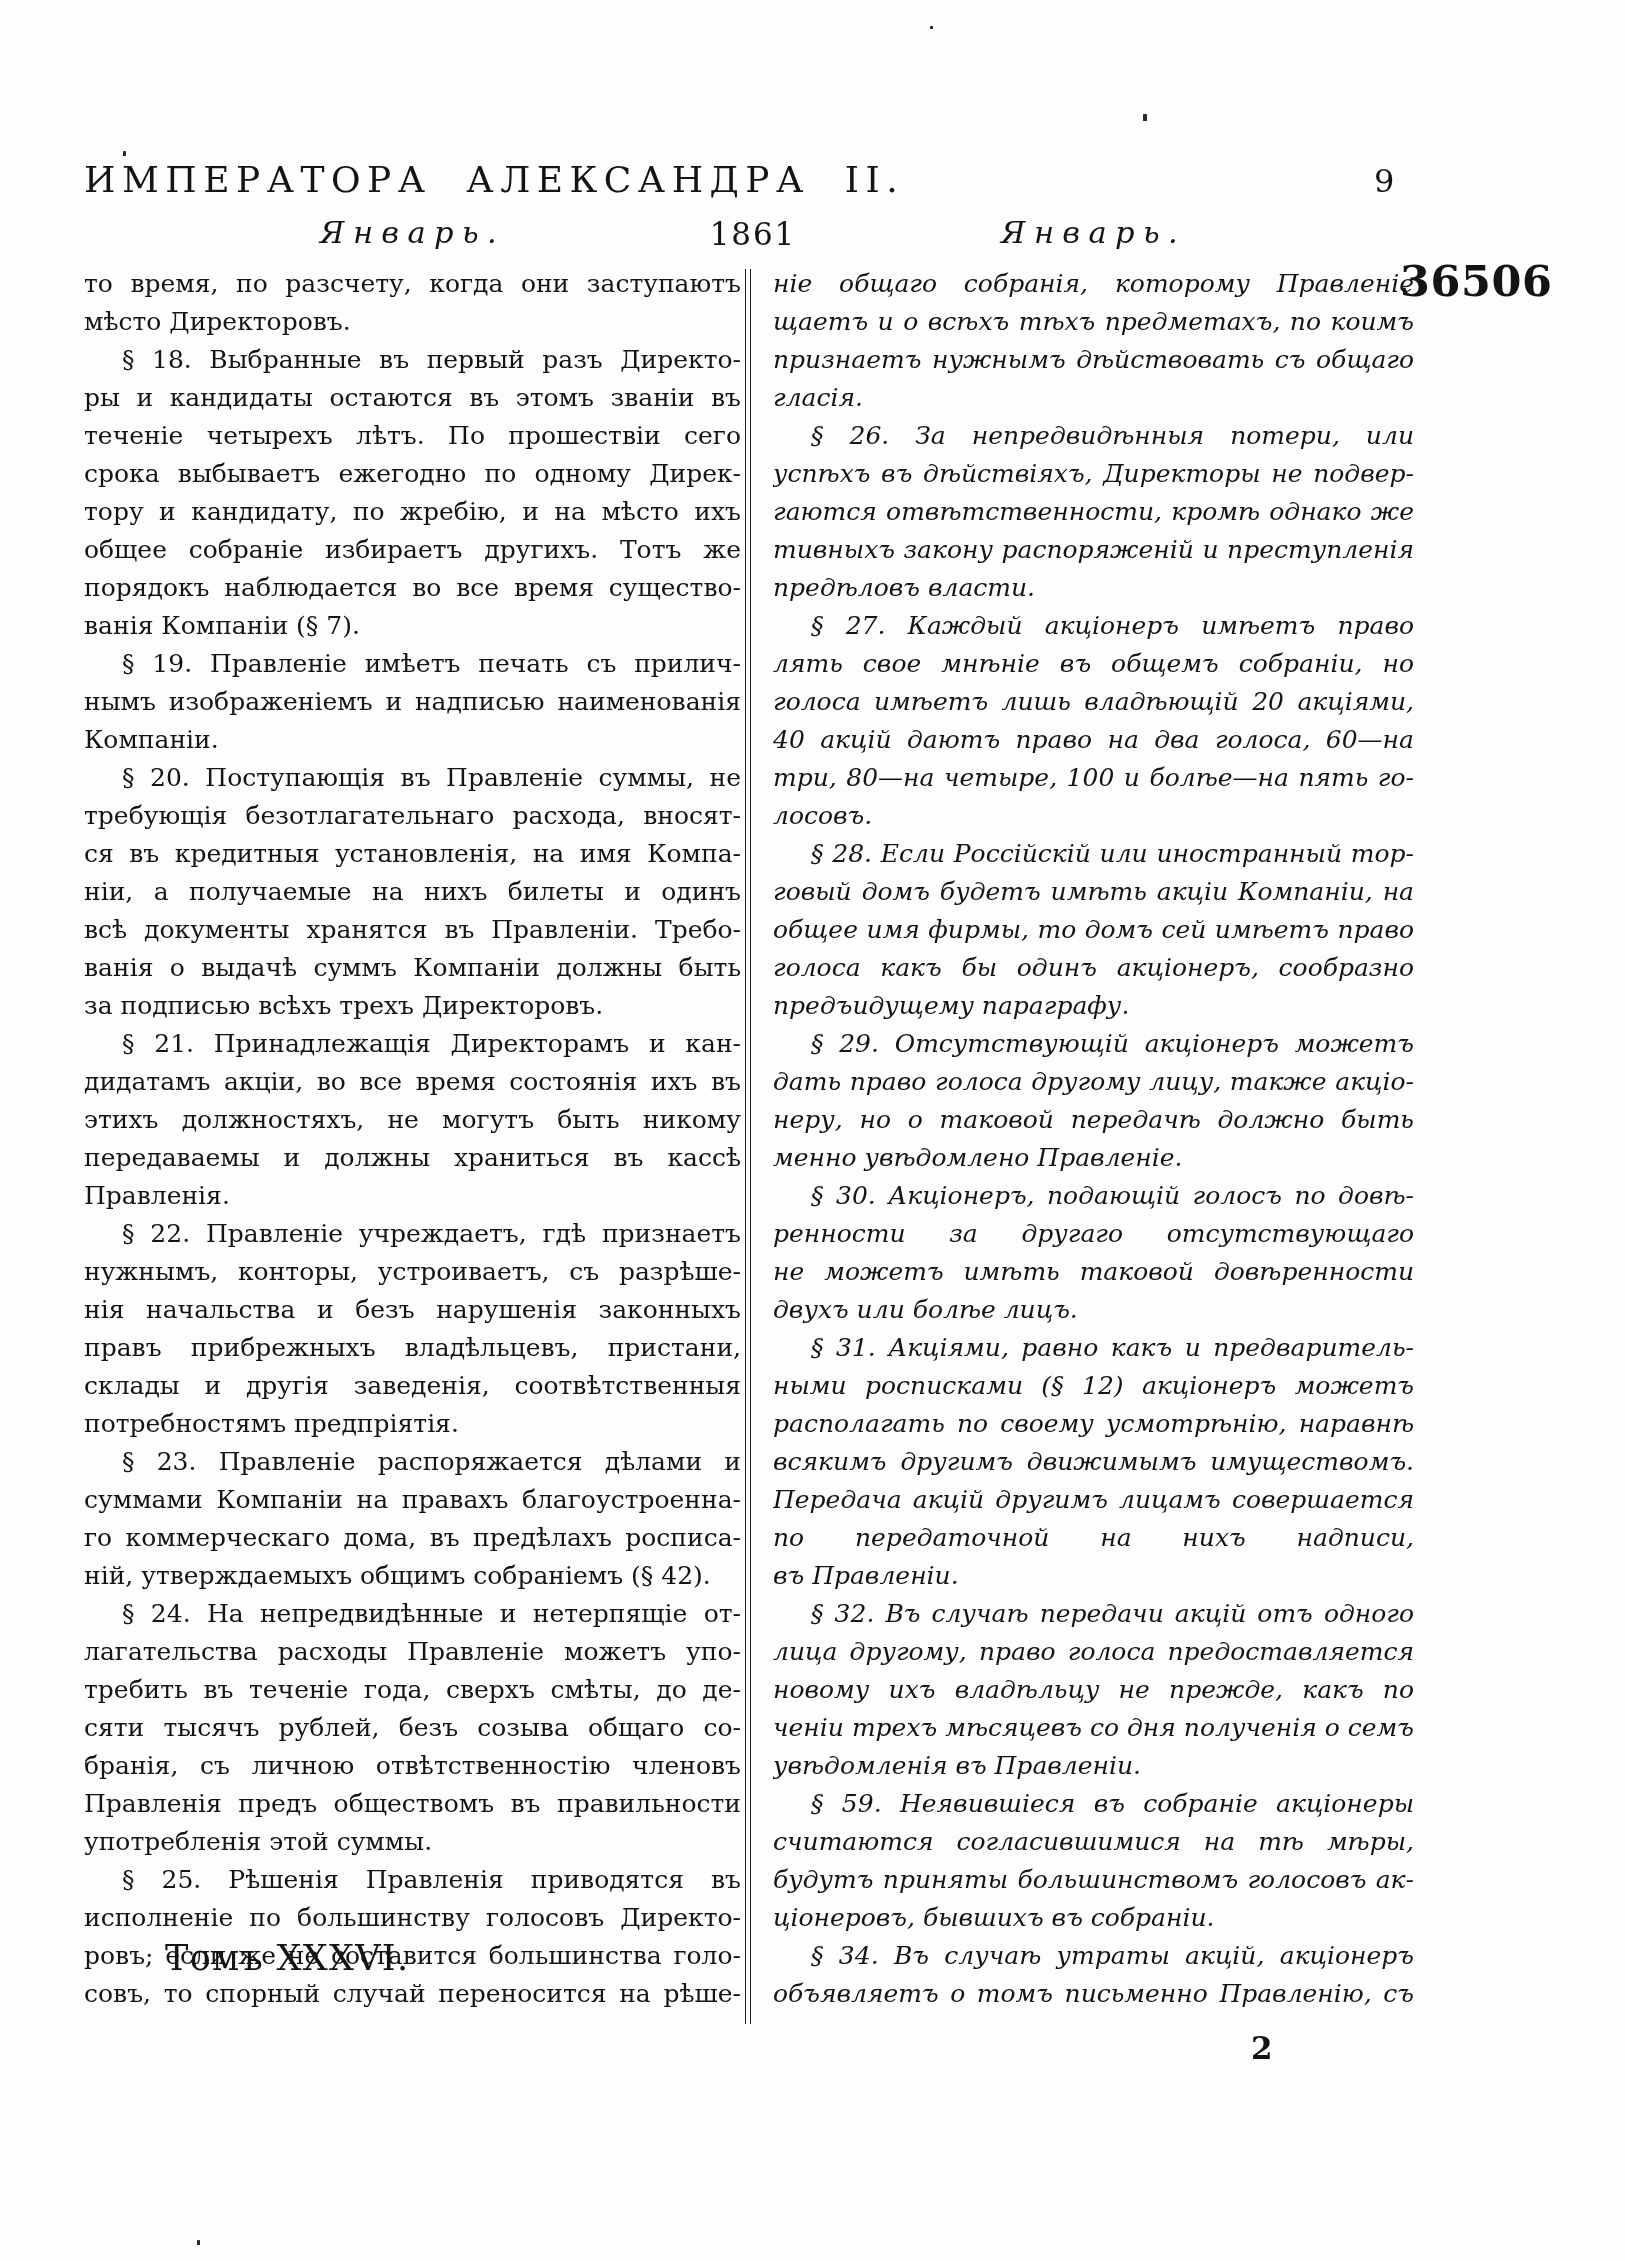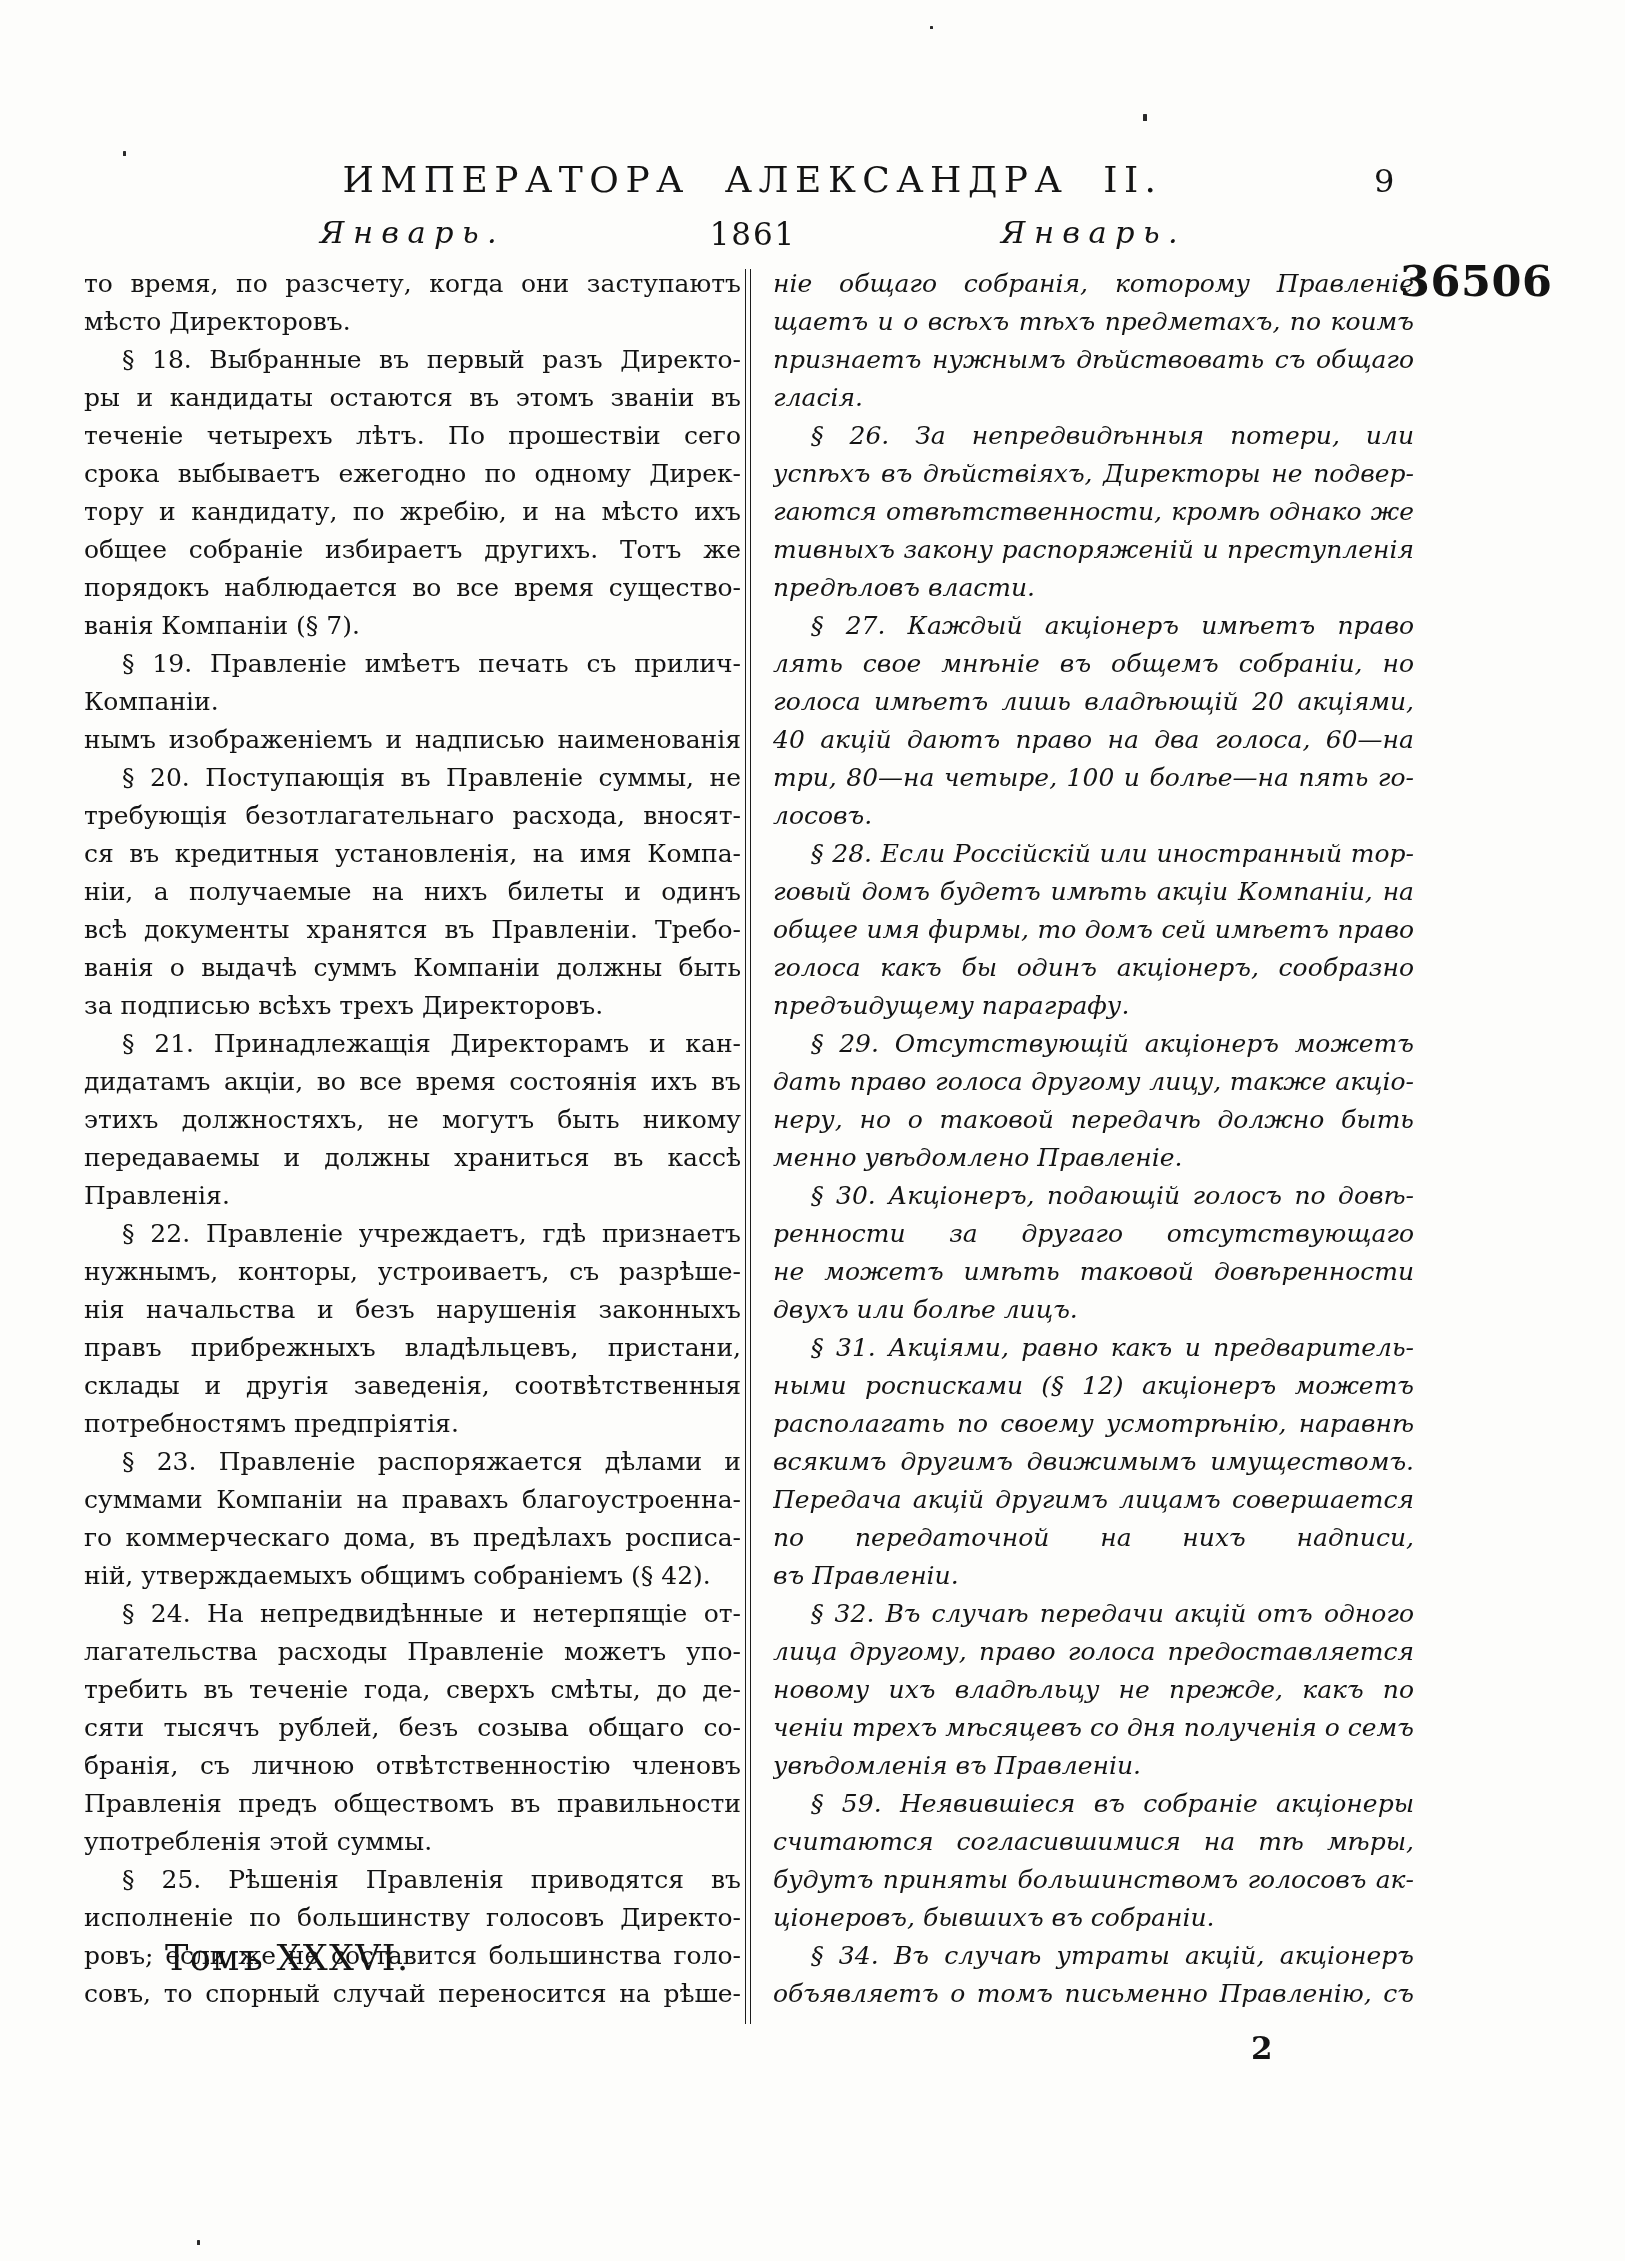--- a/index.html
+++ b/index.html
@@ -4,21 +4,21 @@
 <style>
   html,body{margin:0;padding:0;background:#ffffff;}
   .page{
     position:relative;width:1625px;height:2261px;
     background:#fdfdfb;overflow:hidden;
     font-family:"DejaVu Serif","Liberation Serif",serif;
     color:#141414;
   }
   .header-title{
     position:absolute;left:84px;top:162px;width:1337px;
-    text-align:center;font-size:36px;line-height:1;
+    text-align:left;font-size:36px;line-height:1;
     letter-spacing:6.5px;word-spacing:17px;white-space:nowrap;
   }
   .page-num{
     position:absolute;left:1374px;top:165px;font-size:32px;line-height:1;
   }
   .date-left{
     position:absolute;left:84px;top:218px;width:657px;text-align:center;
     font-style:italic;font-size:30.5px;line-height:1;letter-spacing:8.4px;
   }
   .date-year{
@@ -82,22 +82,22 @@
       <div class="line end">мѣсто Директоровъ.</div>
       <div class="line indent">§ 18. Выбранные въ первый разъ Директо-</div>
       <div class="line">ры и кандидаты остаются въ этомъ званіи въ</div>
       <div class="line">теченіе четырехъ лѣтъ. По прошествіи сего</div>
       <div class="line">срока выбываетъ ежегодно по одному Дирек-</div>
       <div class="line">тору и кандидату, по жребію, и на мѣсто ихъ</div>
       <div class="line">общее собраніе избираетъ другихъ. Тотъ же</div>
       <div class="line">порядокъ наблюдается во все время существо-</div>
       <div class="line end">ванія Компаніи (§ 7).</div>
       <div class="line indent">§ 19. Правленіе имѣетъ печать съ прилич-</div>
+      <div class="line">нымъ изображеніемъ и надписью наименованія</div>
       <div class="line end">Компаніи.</div>
-      <div class="line">нымъ изображеніемъ и надписью наименованія</div>
       <div class="line indent">§ 20. Поступающія въ Правленіе суммы, не</div>
       <div class="line">требующія безотлагательнаго расхода, вносят-</div>
       <div class="line">ся въ кредитныя установленія, на имя Компа-</div>
       <div class="line">ніи, а получаемые на нихъ билеты и одинъ</div>
       <div class="line">всѣ документы хранятся въ Правленіи. Требо-</div>
       <div class="line">ванія о выдачѣ суммъ Компаніи должны быть</div>
       <div class="line end">за подписью всѣхъ трехъ Директоровъ.</div>
       <div class="line indent">§ 21. Принадлежащія Директорамъ и кан-</div>
       <div class="line">дидатамъ акціи, во все время состоянія ихъ въ</div>
       <div class="line">этихъ должностяхъ, не могутъ быть никому</div>

